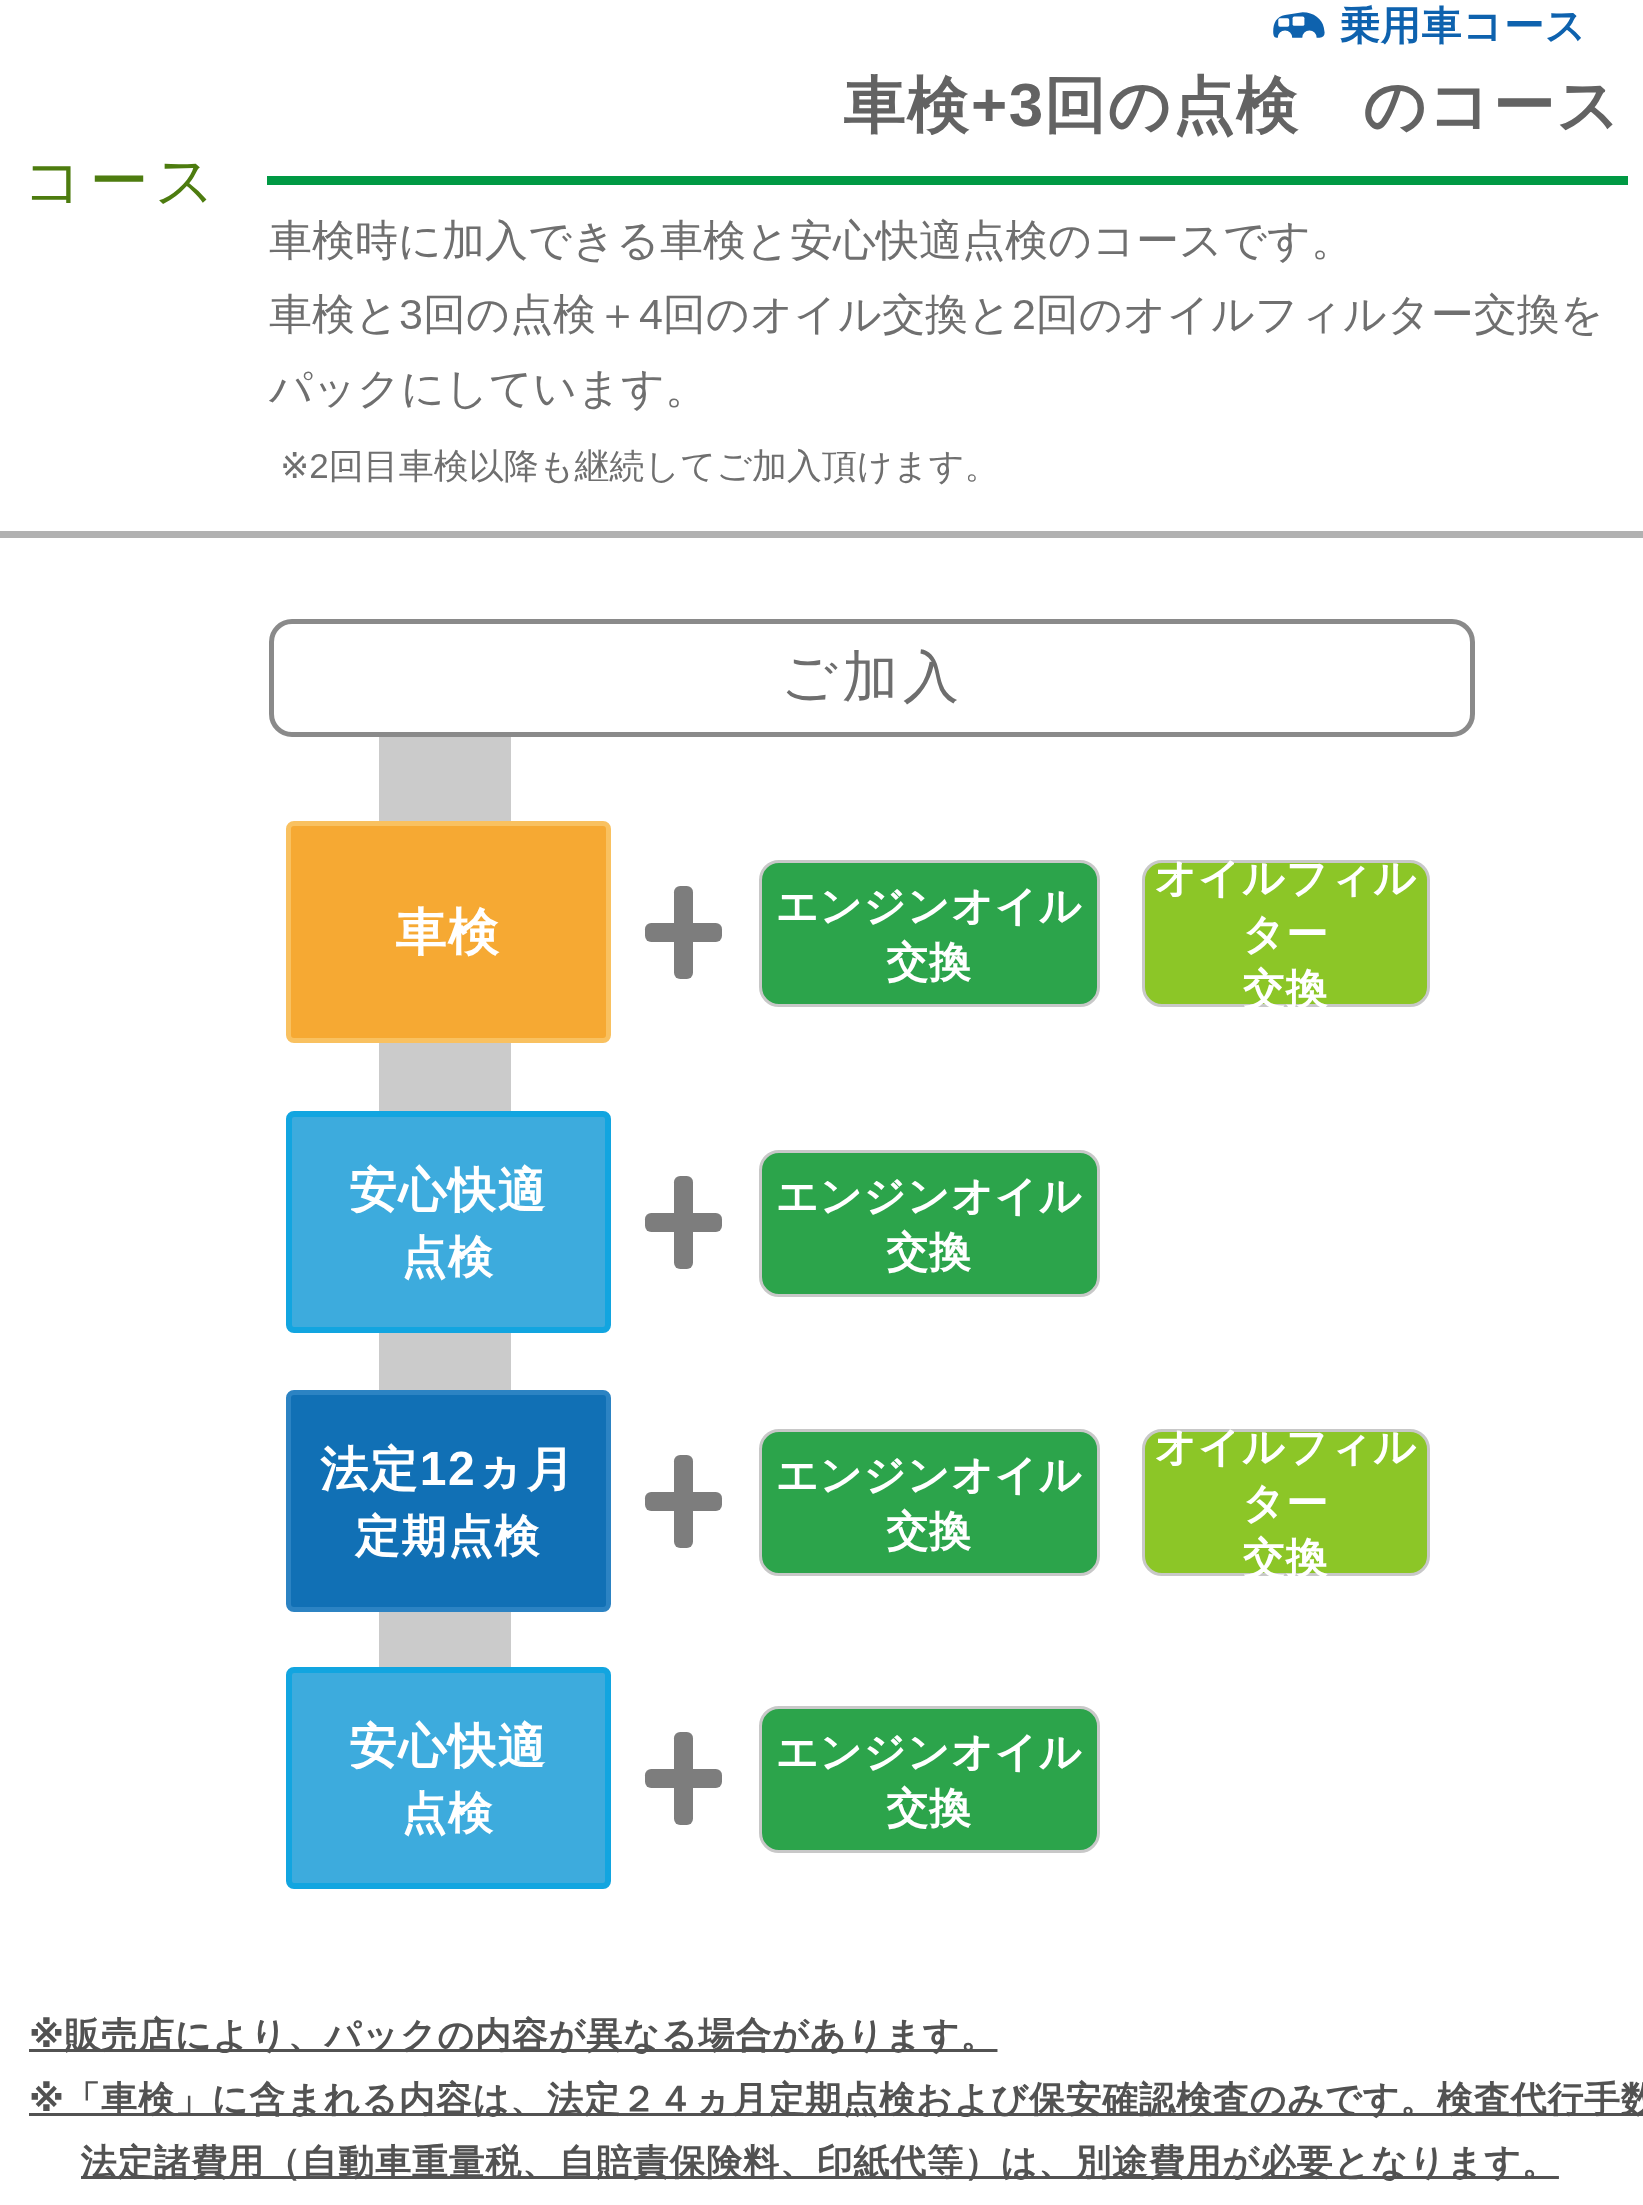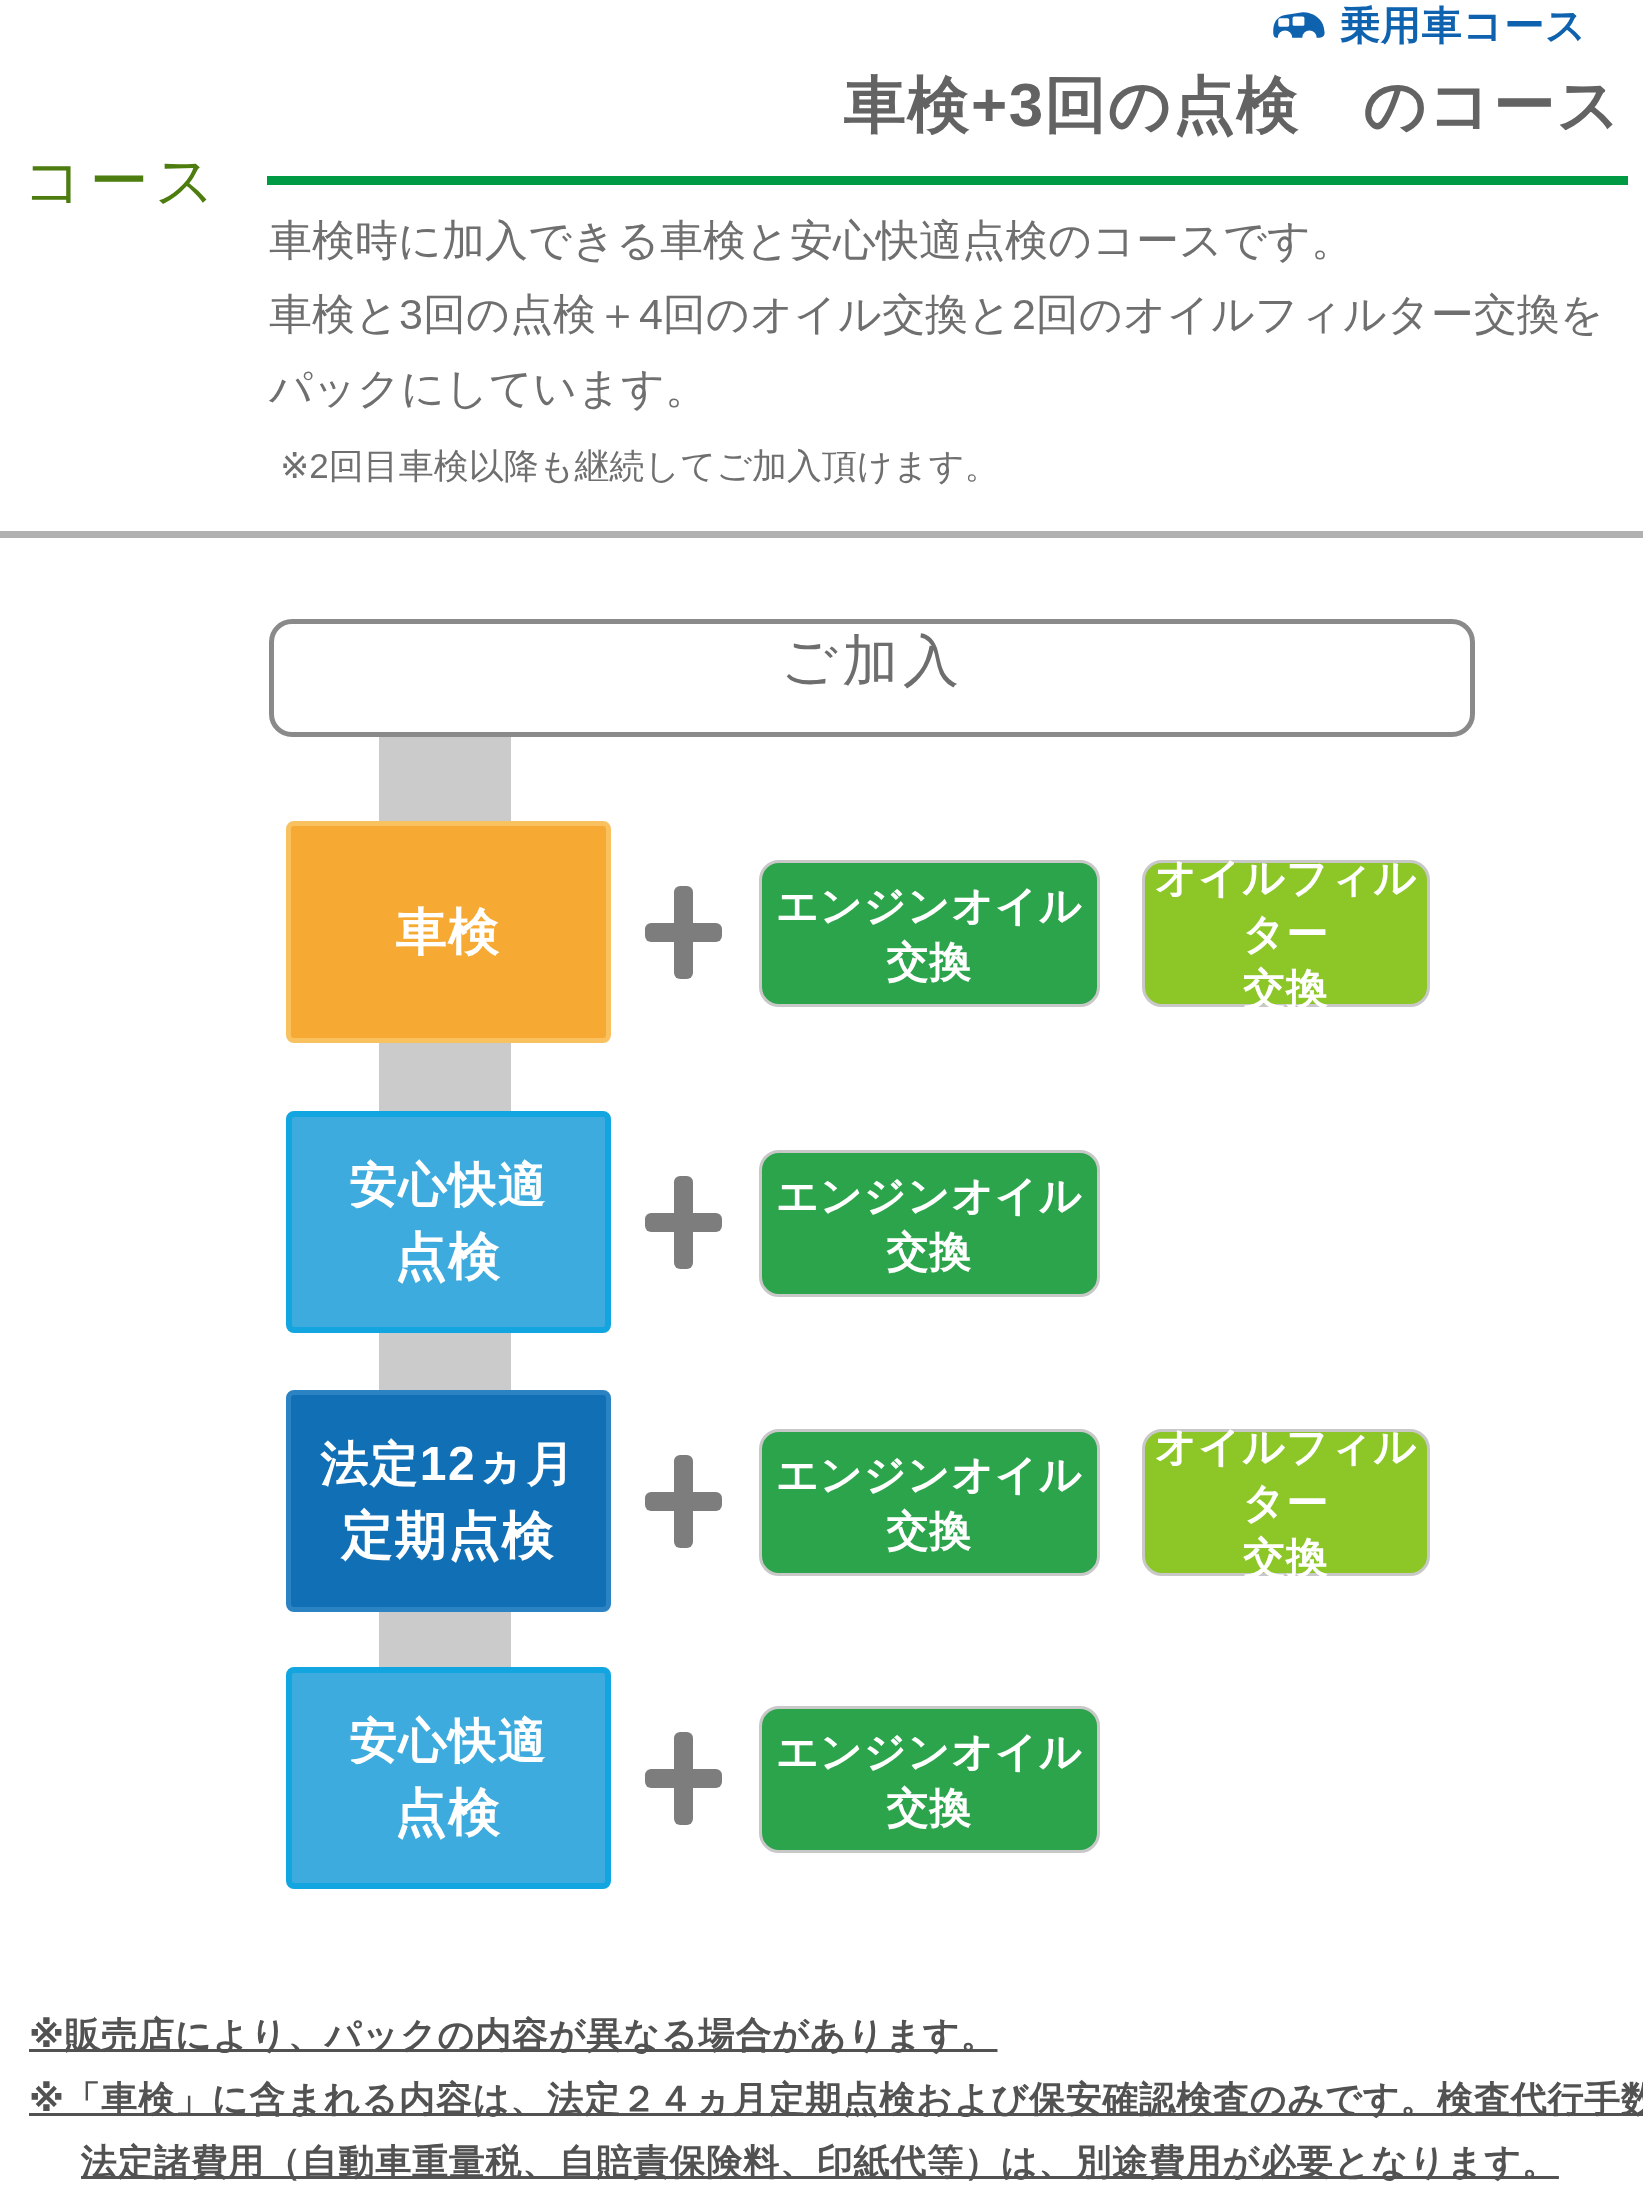--- a/index.html
+++ b/index.html
@@ -61,35 +61,35 @@
   
   .flow{position:absolute;left:0;top:0;width:1644px;height:2205px;}
   .connector{
     position:absolute;left:379px;top:732px;width:132px;height:1034px;
     background:#cbcbcb;
   }
   .entry-box{
     position:absolute;left:269px;top:619px;width:1206px;height:118px;
     box-sizing:border-box;border:5.4px solid #8a8a8a;border-radius:23px;
     background:#ffffff;
-    display:flex;align-items:flex-start;justify-content:center;
+    display:flex;align-items:center;justify-content:center;
   }
   .entry-label{font-size:56px;color:#6e6e6e;letter-spacing:4.6px;}
 
   .row{position:absolute;left:0;width:1644px;height:222px;}
   .row1{top:821px;} .row2{top:1111px;} .row3{top:1390px;} .row4{top:1667px;}
 
   .main-box{
     position:absolute;left:286px;top:0;width:325px;height:222px;
     box-sizing:border-box;border-radius:8px;
     display:flex;flex-direction:column;align-items:center;justify-content:center;
     color:#ffffff;font-weight:700;text-align:center;
   }
   .main-box .l1{font-size:51px;line-height:1.45;letter-spacing:1.5px;}
-  .main-box .l2{font-size:52px;line-height:1.45;letter-spacing:1.5px;}
+  .main-box .l2{font-size:45px;line-height:1.45;letter-spacing:1.5px;}
   .main-box.two .l1{font-size:48px;}
   .box-orange{background:#f6a933;border:5.4px solid #f9c160;}
   .box-lightblue{background:#3dabdd;border:6.2px solid #12a5e0;}
   .box-darkblue{background:#1170b5;border:5.4px solid #2c83c3;}
 
   .plus{
     position:absolute;left:645px;top:65px;width:77px;height:93px;
   }
   .plus::before{
     content:"";position:absolute;left:0;top:37px;width:77px;height:19.4px;

